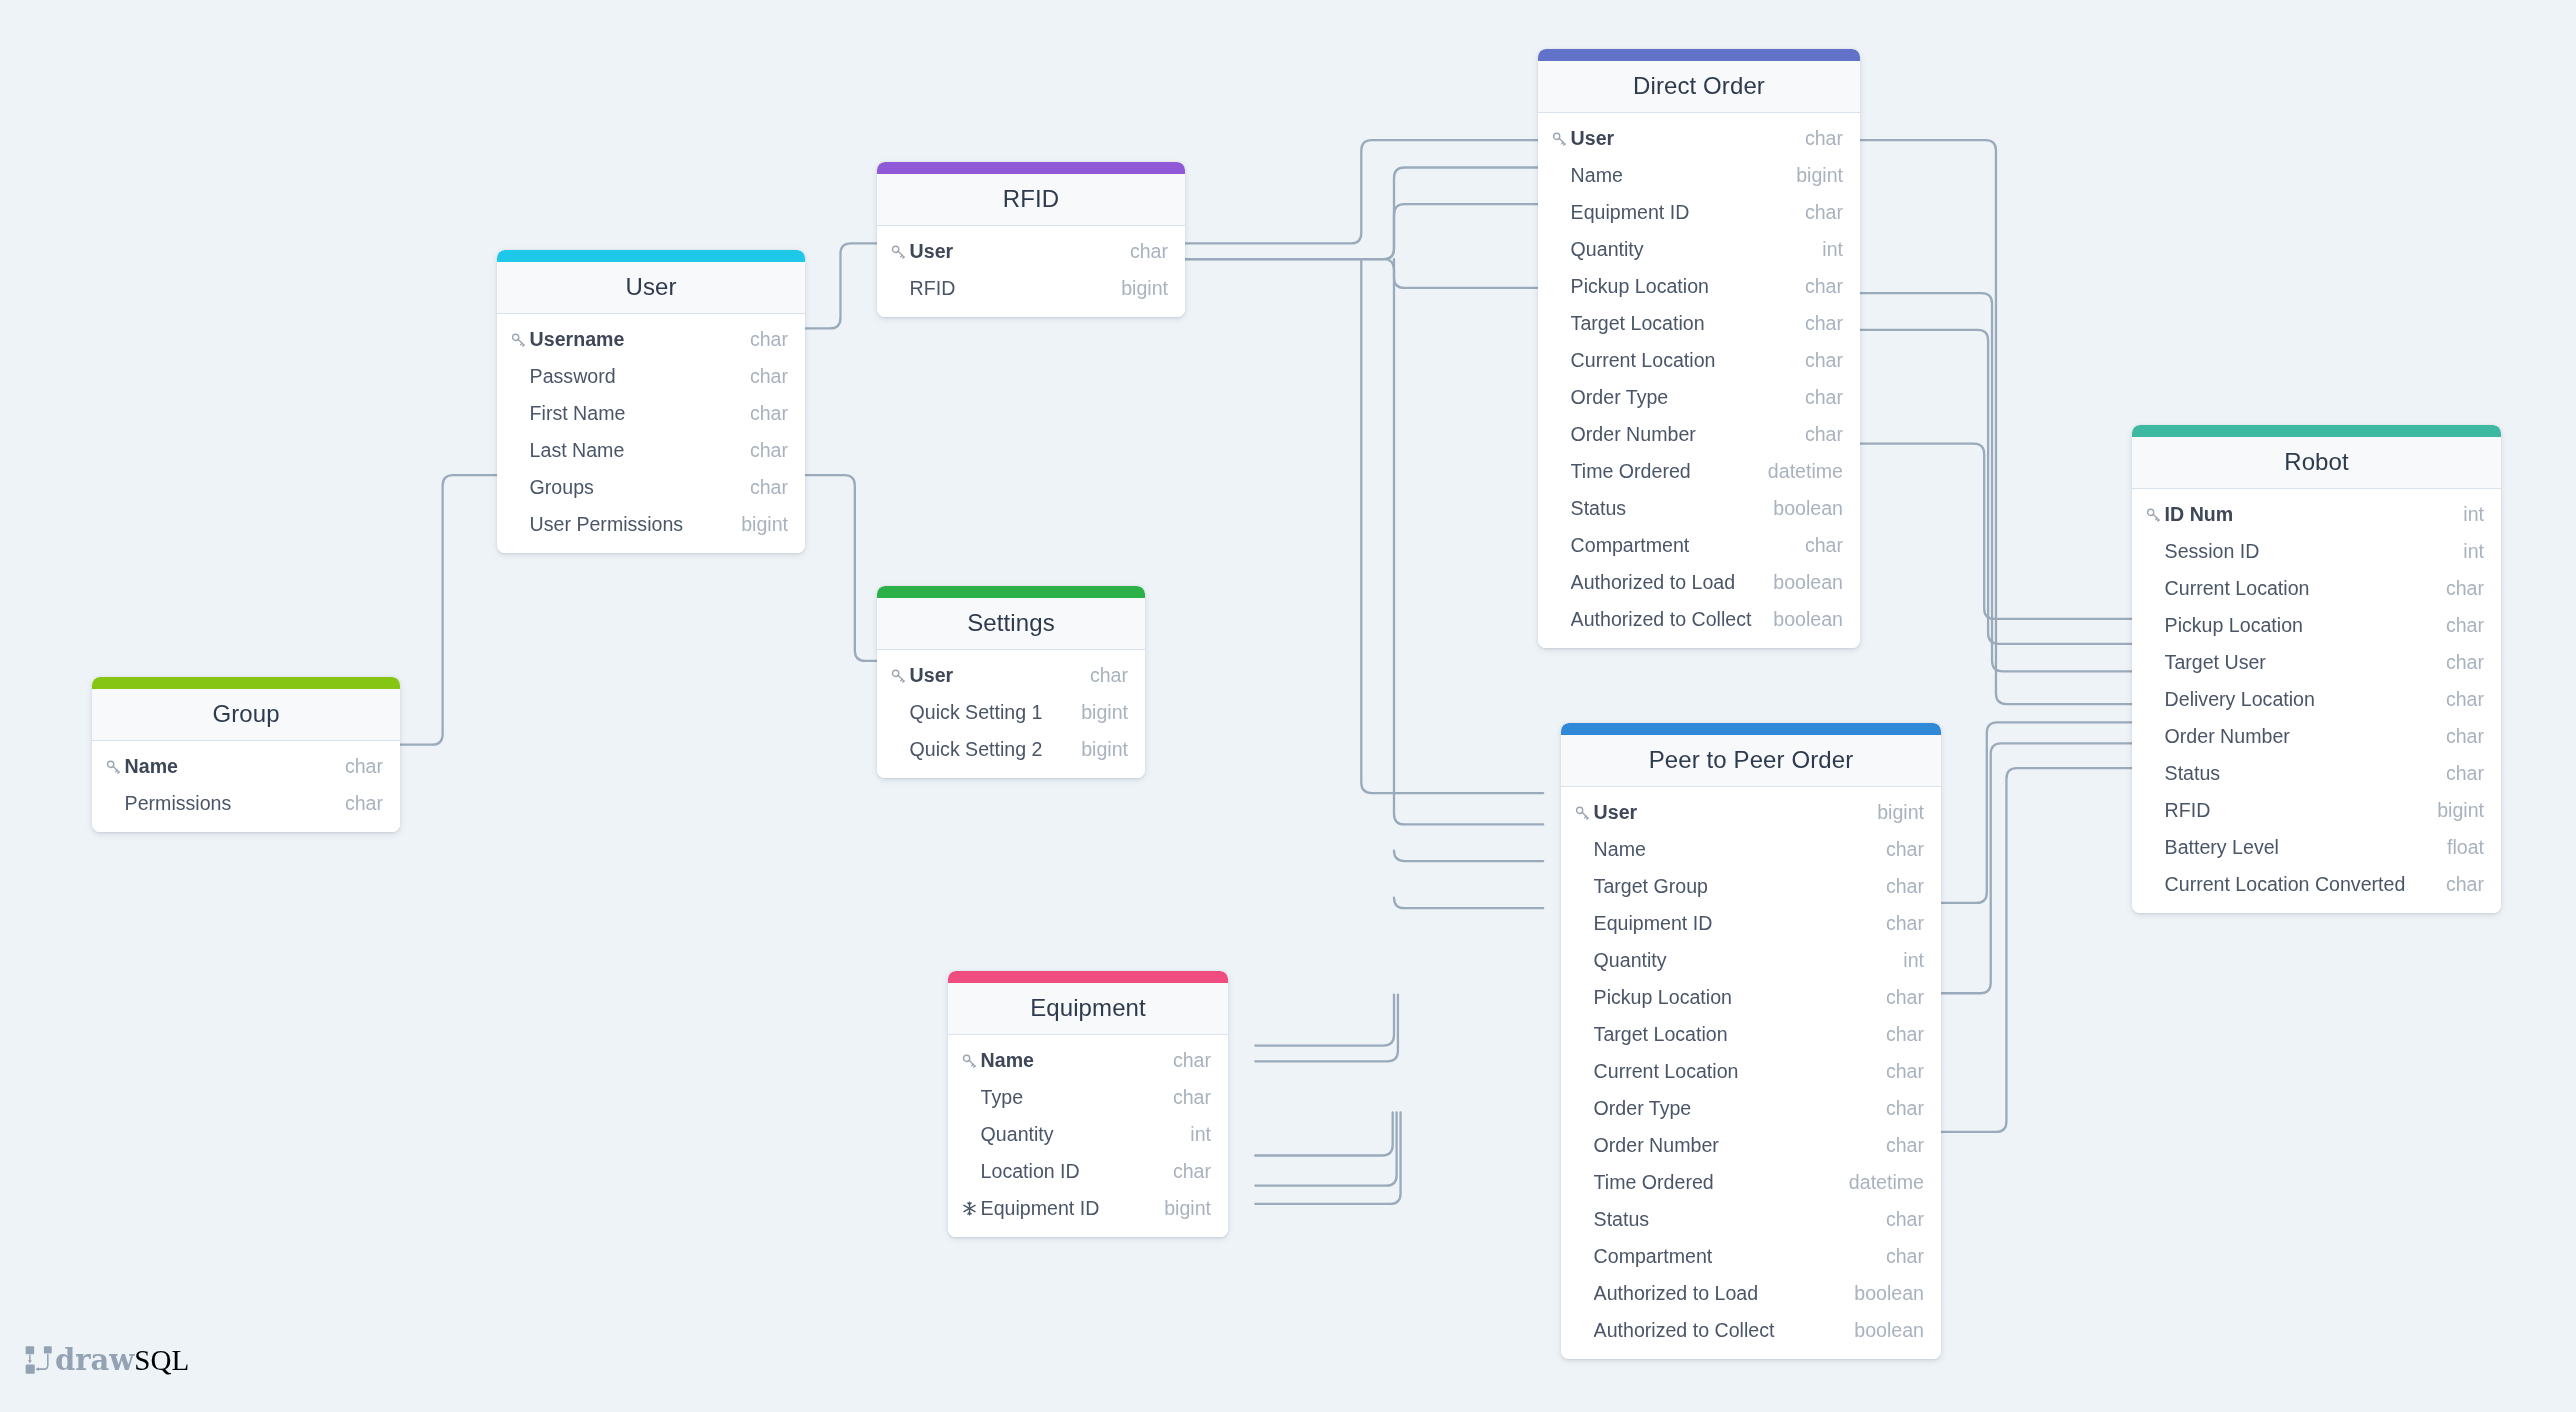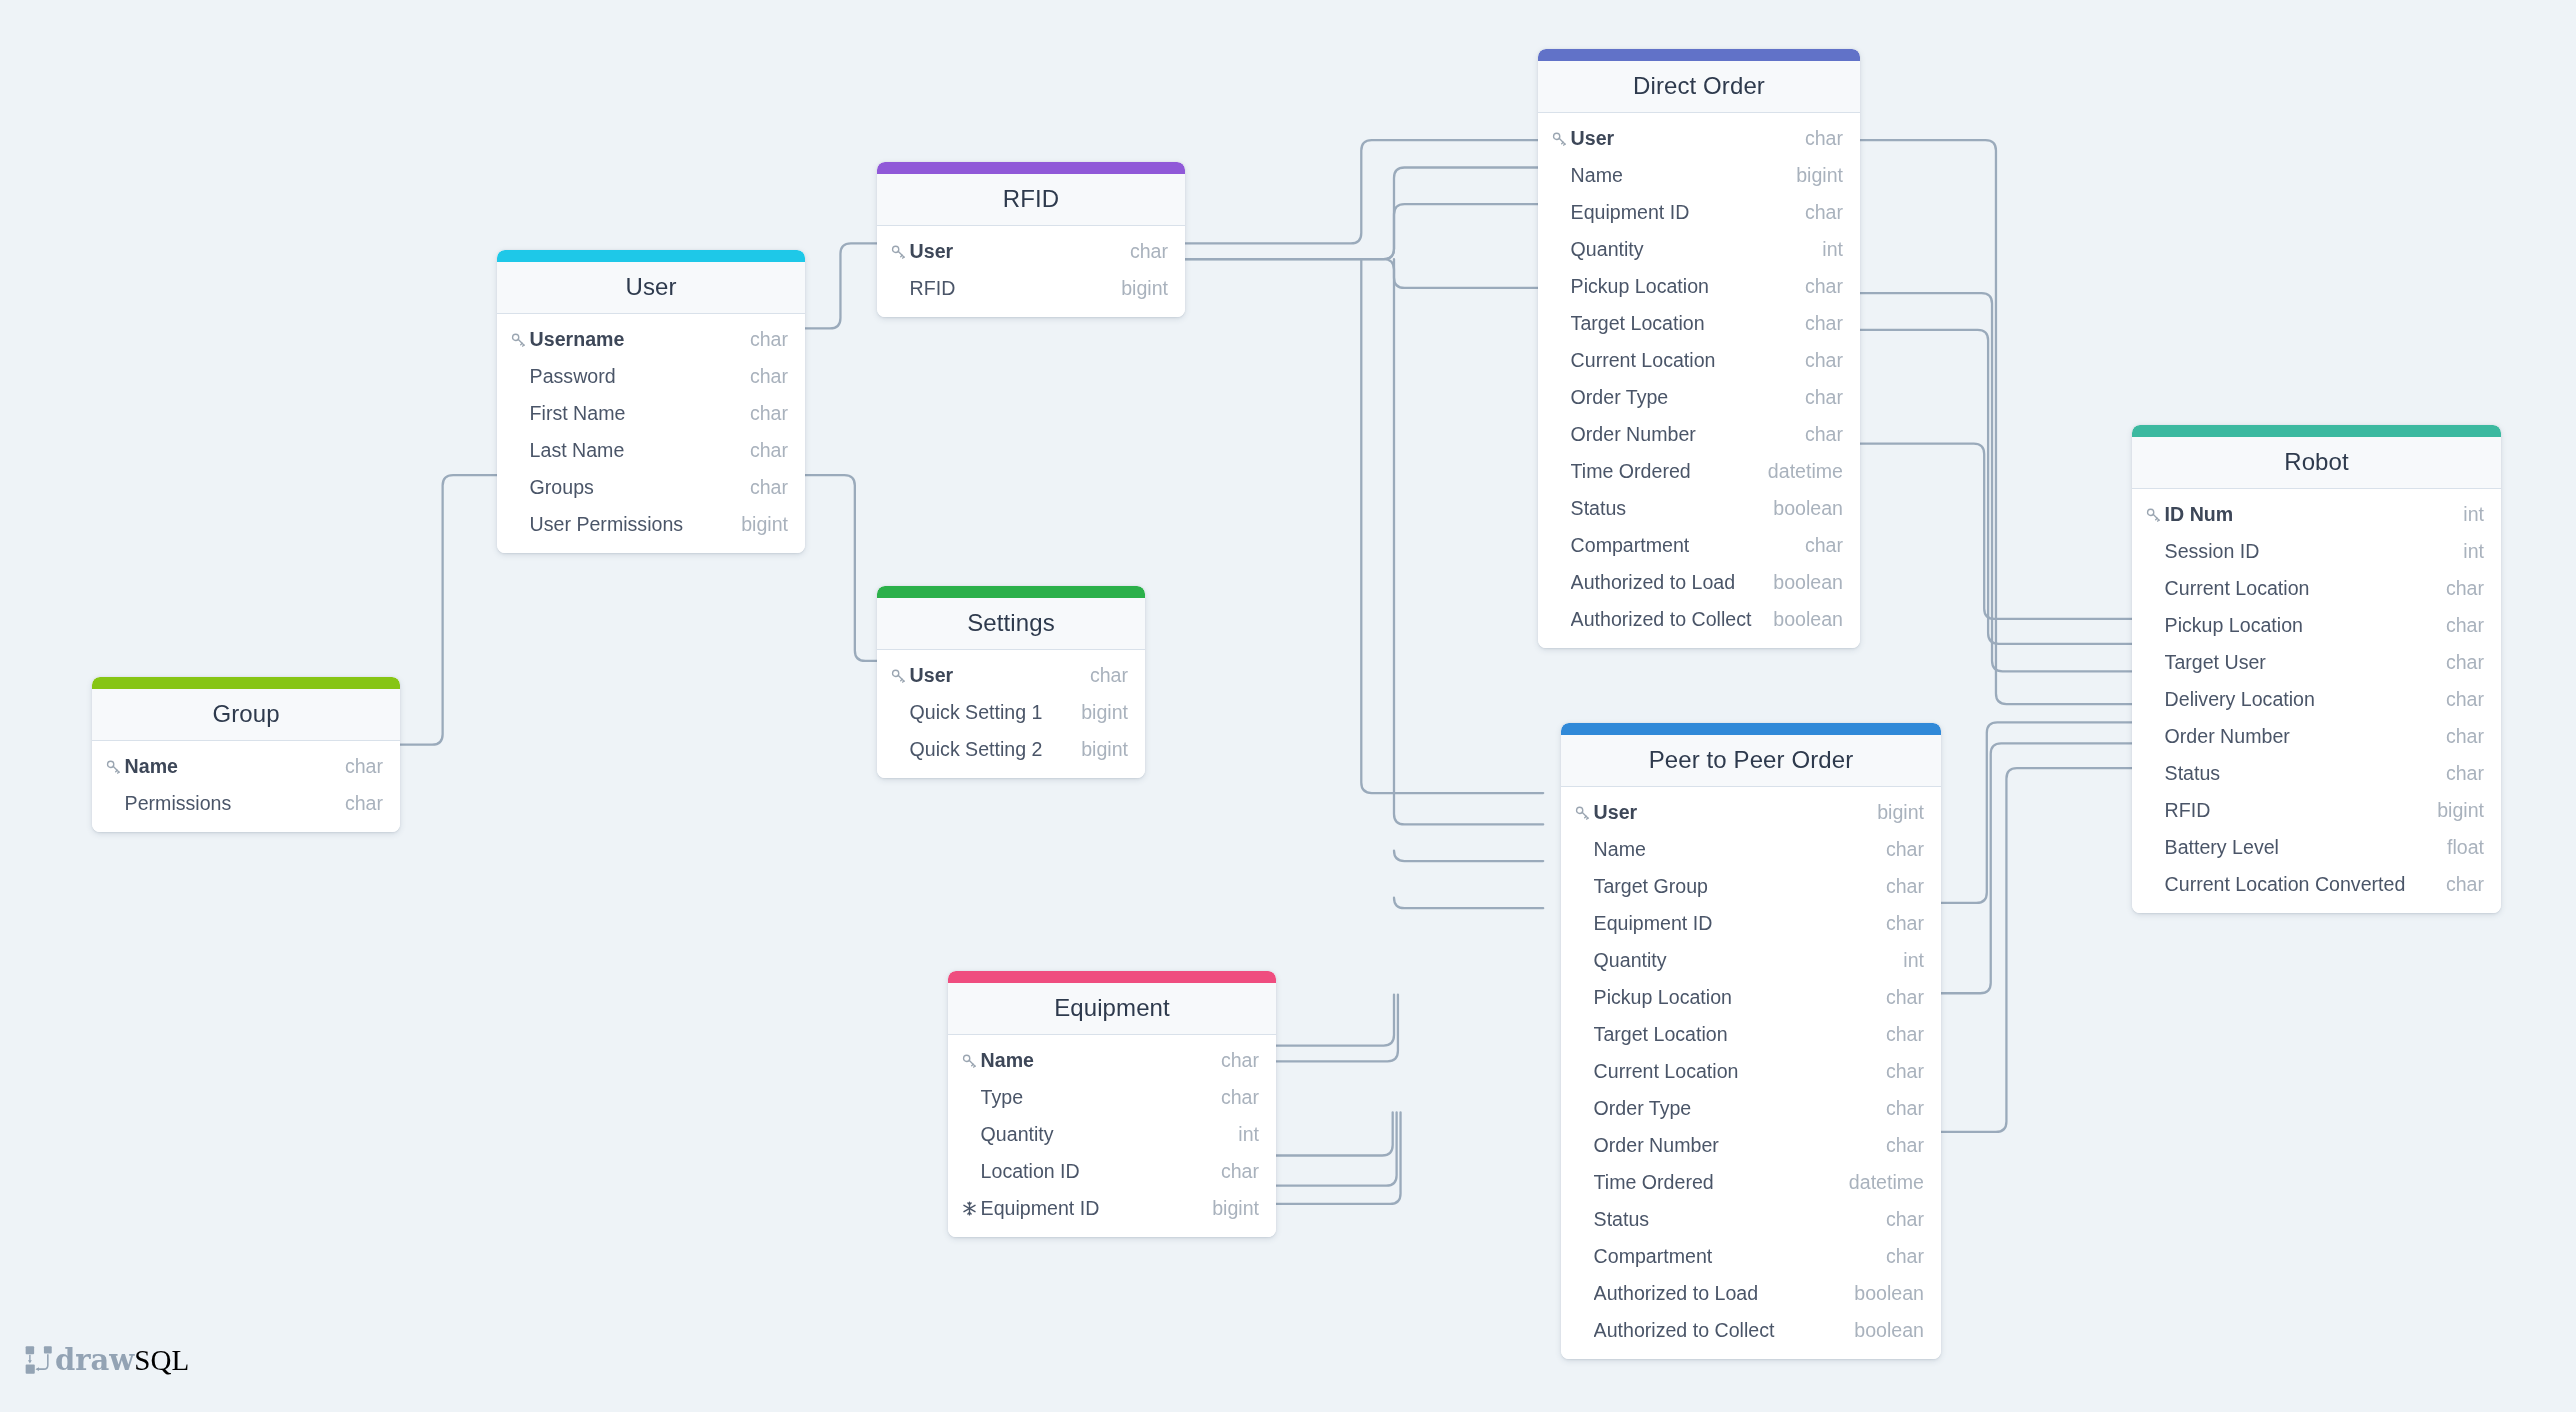--- a/index.html
+++ b/index.html
@@ -218,21 +218,21 @@
           <span class="fname">Quick Setting 1</span>
           <span class="ftype">bigint</span>
         </div>
         <div class="row">
           <span class="keycell"></span>
           <span class="fname">Quick Setting 2</span>
           <span class="ftype">bigint</span>
         </div>
       </div>
     </div>
-    <div class="table" style="left: 948px; top: 971px; width: 328px;">
+    <div class="table" style="left: 948px; top: 971px; width: 280px;">
       <div class="accent" style="background: rgb(239, 77, 127);"></div>
       <div class="thead">Equipment</div>
       <div class="tbody">
         <div class="row">
           <span class="keycell">
             <svg width="17" height="17" viewBox="0 0 24 24" fill="none" stroke="#9aa5b1" stroke-width="1.9" stroke-linecap="round" stroke-linejoin="round">
               <circle cx="8" cy="9" r="4.4"></circle>
               <path d="M11.4 11.6 L20 20"></path>
               <path d="M17.2 17.2 l-2.1 2.1"></path>
               <path d="M19.6 19.6 l-1.8 1.8"></path>

